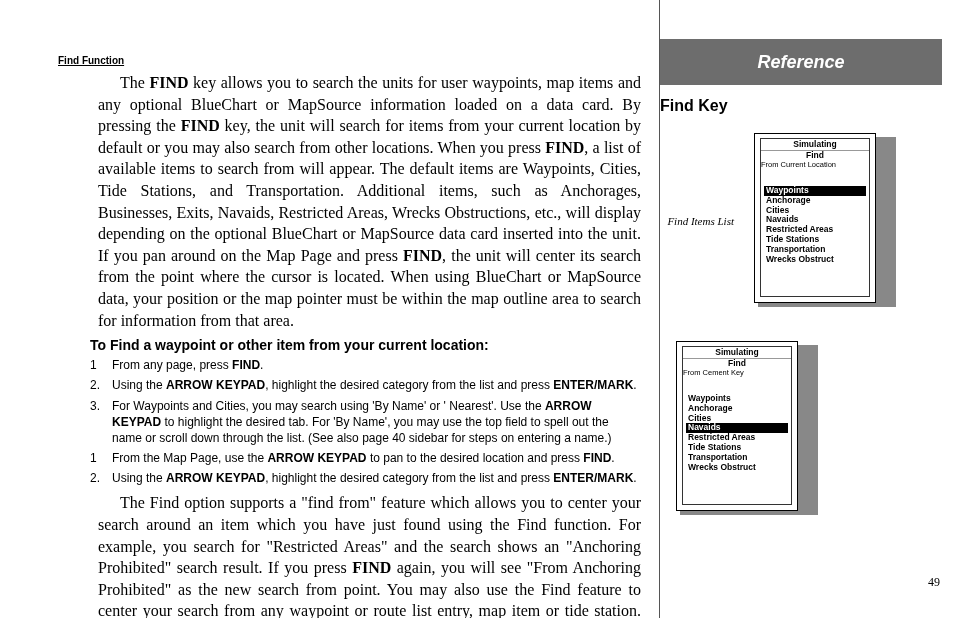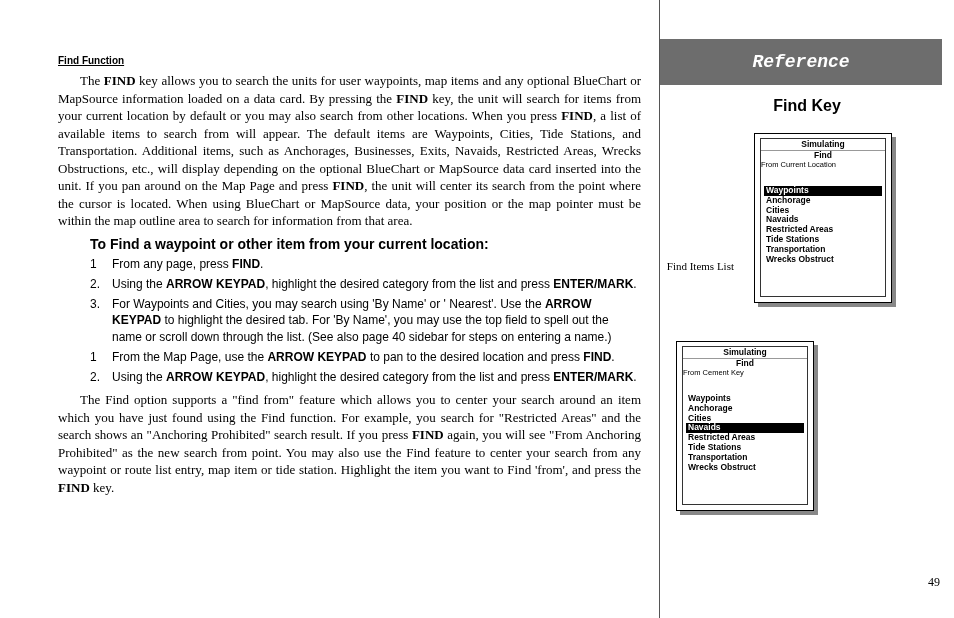--- a/index.html
+++ b/index.html
@@ -1,43 +1,43 @@
 <!DOCTYPE html>
 <html><head>
 <meta charset="utf-8">
 <style>
   * { box-sizing: border-box; margin: 0; padding: 0; }
   html, body { width: 954px; height: 618px; background: #fff; font-family: Georgia, 'Times New Roman', serif; color: #000; }
   .page { display: flex; width: 100%; height: 100%; }
   .left-col { width: 660px; padding: 55px 18px 20px 58px; position: relative; border-right: 1px solid #555; }
   .right-col { width: 294px; position: relative; }
   .section-title { font-weight: bold; text-decoration: underline; font-size: 10px; margin-bottom: 6px; font-family: Arial, sans-serif; }
-  .body-para { font-size: 13px; line-height: 1.35; text-align: justify; margin-bottom: 6px; }
+  .body-para { font-size: 16px; line-height: 1.35; text-align: justify; margin-bottom: 6px; margin-left: 40px; }
   .body-para .indent { display:inline-block; width: 22px; }
   .subhead { font-weight: bold; font-size: 14px; margin: 6px 0 4px 32px; font-family: Arial, sans-serif; }
   .steps { margin-left: 32px; }
   .step { font-size: 12px; line-height: 1.35; margin-bottom: 4px; font-family: Arial, sans-serif; display: flex; }
   .step .num { width: 22px; flex: 0 0 22px; }
   .step .txt { flex: 1; }
   .b { font-weight: bold; }
   
-  .ref-banner { background: #6d6d6d; color: #fff; font-weight: bold; font-style: italic; font-size: 18px; text-align: center; height: 46px; line-height: 46px; font-family: Liberation Mono, monospace; margin: 39px 12px 0 0; }
-  .ref-subtitle { font-weight: bold; font-size: 16px; text-align: center; margin-top: 12px; font-family: Arial, sans-serif; }
+  .ref-banner { background: #6d6d6d; color: #fff; font-weight: bold; font-style: italic; font-size: 18px; text-align: center; height: 46px; line-height: 46px; font-family: Liberation Sans, sans-serif; margin: 39px 12px 0 0; }
+  .ref-subtitle { font-weight: bold; font-size: 16px; margin-top: 12px; font-family: Arial, sans-serif; }
   .screenshot-group { position: relative; margin-top: 18px; }
-  .screenshot { position: relative; margin: 0 auto; width: 138px; height: 170px; border-radius: 27px; }
+  .screenshot { position: relative; margin: 0 auto; width: 122px; height: 170px; border-radius: 27px; }
   .sh-frame { position: absolute; inset: 0; border: 1px solid #000; background: #fff; }
   .sh-shadow { position: absolute; left: 4px; top: 4px; width: 138px; height: 170px; background: #888; }
   .sh-inner { position: absolute; left: 5px; right: 5px; top: 4px; bottom: 5px; border: 1px solid #333; font-family: Arial, sans-serif; font-size: 8.5px; line-height: 1.15; background: #fff; overflow: hidden; }
   .sh-title1 { text-align: center; font-weight: bold; padding-top: 1px; }
   .sh-title2 { text-align: center; font-weight: bold; border-top: 1px solid #999; }
   .sh-sub { font-size: 7.5px; }
   .sh-list { padding: 1px 3px; margin-top: 16px; }
   .sh-list div { white-space: nowrap; padding: 0 2px; }
   .sh-hl { background: #000; color: #fff; }
-  .sh-caption-left { position: absolute; font-size: 11px; font-family: Georgia, serif; text-align: right; width: 78px; margin-top: 45px; }
+  .sh-caption-left { position: absolute; font-style: italic; font-size: 11px; font-family: Georgia, serif; text-align: right; width: 78px; }
   .pg-num { position: absolute; right: 14px; bottom: 28px; font-size: 12px; }
 </style>
 </head>
 <body>
 
 <div class="page">
   <div class="left-col">
     <div class="section-title">Find Function</div>
 
     <p class="body-para">

